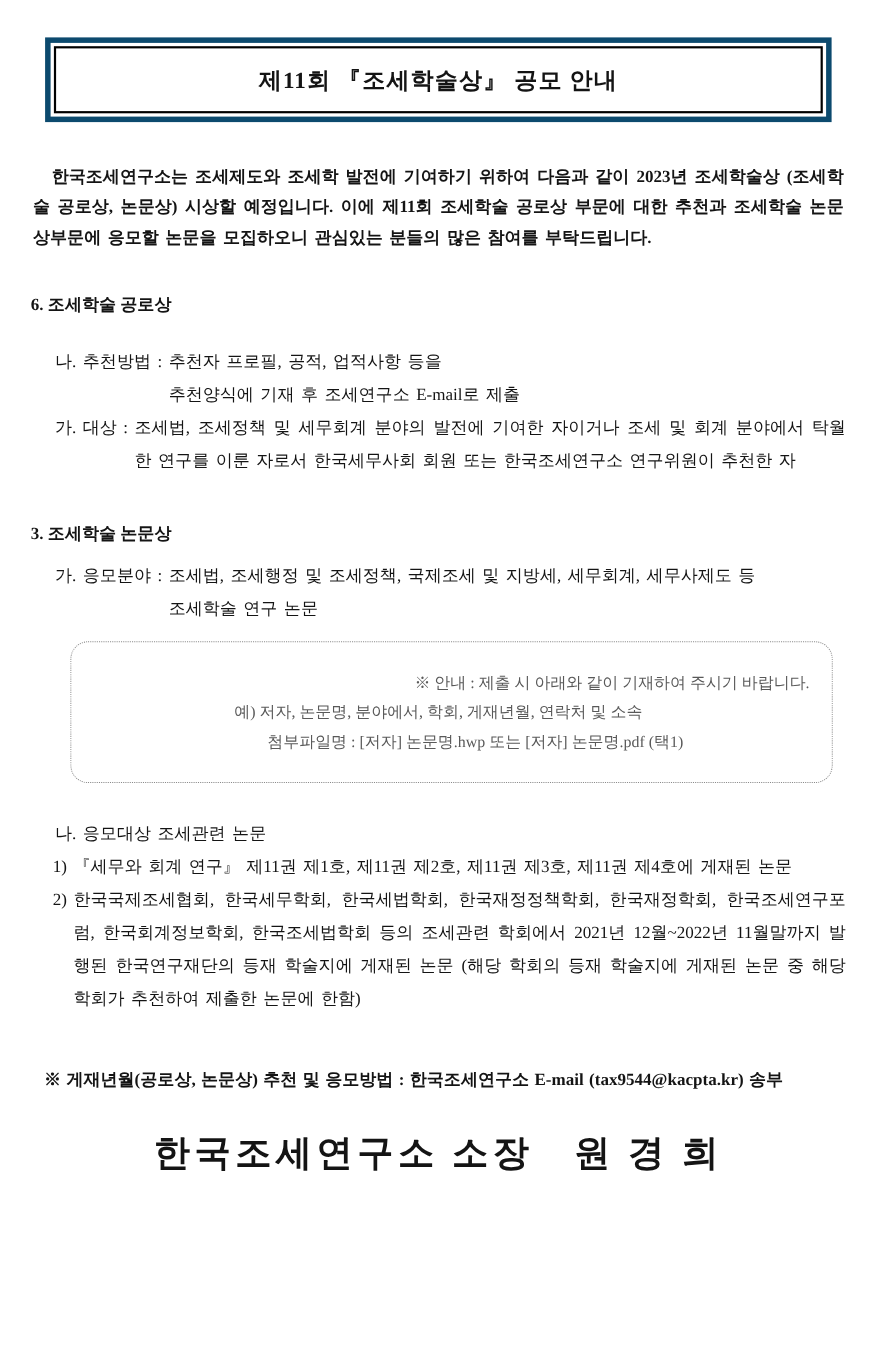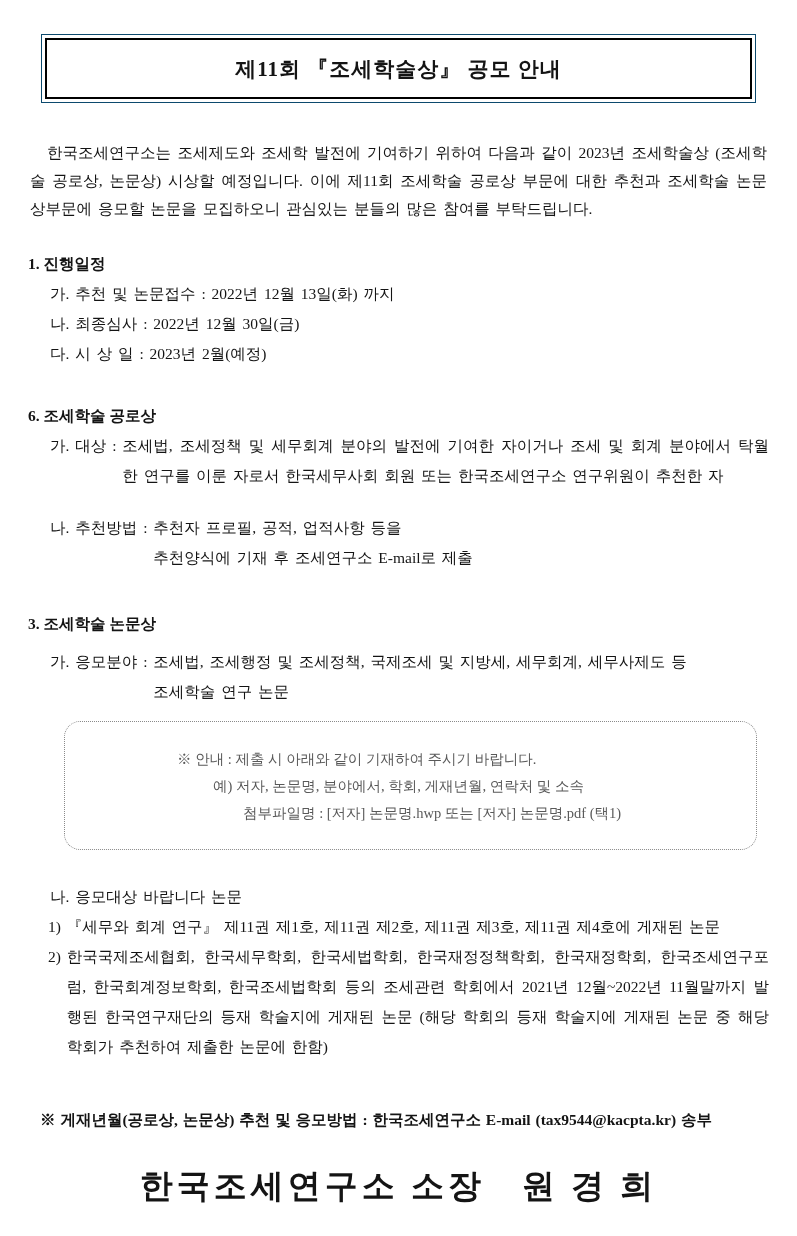--- a/index.html
+++ b/index.html
@@ -15,21 +15,21 @@
     position: relative;
     overflow: hidden;
   }
   .page {
     padding: 34px 28px 0 28px;
     box-sizing: border-box;
   }
 
   
   .title-box {
-    border: 1px solid #0c4a6e;
+    border: 5px solid #0c4a6e;
     padding: 3px;
     margin: 0 13px;
   }
   .title-inner {
     border: 2px solid #000;
     text-align: center;
     padding: 15px 0 14px 0;
   }
   .title-text {
     font-size: 21px;
@@ -39,20 +39,21 @@
   }
 
   
   .intro {
     margin: 36px 2px 0 2px;
     font-size: 15.5px;
     line-height: 28px;
     text-align: justify;
     text-indent: 17px;
     word-spacing: 2px;
+    font-weight: bold;
   }
 
   .section { margin-top: 26px; }
   .section-heading {
     font-size: 15.5px;
     font-weight: bold;
     line-height: 30px;
     margin: 0;
   }
   .item {
@@ -86,21 +87,21 @@
   
   .notice-box {
     margin: 14px 12px 0 36px;
     border: 1px dotted #8a8a8a;
     border-radius: 16px;
     padding: 24px 20px 22px 20px;
     color: #595959;
     font-size: 14.5px;
     line-height: 27px;
   }
-  .notice-l1 { padding-left: 92px; }
+  .notice-l1 { padding-left: 92px; text-align: right; }
   .notice-l2 { padding-left: 128px; }
   .notice-l3 { padding-left: 158px; }
 
   
   .footer-method {
     margin-top: 44px;
     padding-left: 12px;
     font-size: 15.5px;
     font-weight: bold;
     line-height: 28px;
@@ -127,53 +128,47 @@
 <div class="page">
 
   <div class="title-box">
     <div class="title-inner">
       <h1 class="title-text">제11회 『조세학술상』 공모 안내</h1>
     </div>
   </div>
 
   <p class="intro">한국조세연구소는 조세제도와 조세학 발전에 기여하기 위하여 다음과 같이 2023년 조세학술상 (조세학술 공로상, 논문상) 시상할 예정입니다. 이에 제11회 조세학술 공로상 부문에 대한 추천과 조세학술 논문상부문에 응모할 논문을 모집하오니 관심있는 분들의 많은 참여를 부탁드립니다.</p>
 
-  <div class="section">
-    <p class="section-heading">1. 진행일정</p>
-    <div class="item">가. 추천 및 논문접수 : 2022년 12월 13일(화) 까지</div>
-    <div class="item">나. 최종심사 : 2022년 12월 30일(금)</div>
-    <div class="item">다. 시 상 일 : 2023년 2월(예정)</div>
-  </div>
 
   <div class="section" style="margin-top:32px;">
     <p class="section-heading">6. 조세학술 공로상</p>
+    <div class="item hang gap-sm">
+      <span class="hang-label">나. 추천방법 : </span>
+      <span class="hang-body"><span>추천자 프로필, 공적, 업적사항 등을</span><br><span>추천양식에 기재 후 조세연구소 E-mail로 제출</span></span>
+    </div>
     <div class="item hang">
       <span class="hang-label">가. 대상 : </span>
       <span class="hang-body">조세법, 조세정책 및 세무회계 분야의 발전에 기여한 자이거나 조세 및 회계 분야에서 탁월한 연구를 이룬 자로서 한국세무사회 회원 또는 한국조세연구소 연구위원이 추천한 자</span>
-    </div>
-    <div class="item hang gap-sm">
-      <span class="hang-label">나. 추천방법 : </span>
-      <span class="hang-body"><span>추천자 프로필, 공적, 업적사항 등을</span><br><span>추천양식에 기재 후 조세연구소 E-mail로 제출</span></span>
     </div>
   </div>
 
   <div class="section" style="margin-top:36px;">
     <p class="section-heading">3. 조세학술 논문상</p>
     <div class="item hang" style="margin-top:8px;">
       <span class="hang-label">가. 응모분야 : </span>
       <span class="hang-body"><span>조세법, 조세행정 및 조세정책, 국제조세 및 지방세, 세무회계, 세무사제도 등</span><br><span>조세학술 연구 논문</span></span>
     </div>
 
     <div class="notice-box">
       <div class="notice-l1">※ 안내 : 제출 시 아래와 같이 기재하여 주시기 바랍니다.</div>
       <div class="notice-l2">예) 저자, 논문명, 분야에서, 학회, 게재년월, 연락처 및 소속</div>
       <div class="notice-l3">첨부파일명 : [저자] 논문명.hwp 또는 [저자] 논문명.pdf (택1)</div>
     </div>
 
-    <div class="item" style="margin-top:32px;">나. 응모대상 바랍니다 논문</div>
+    <div class="item" style="margin-top:32px;">나. 응모대상 조세관련 논문</div>
     <div class="list-item hang">
       <span class="hang-label">1) </span>
       <span class="hang-body">『세무와 회계 연구』 제11권 제1호, 제11권 제2호, 제11권 제3호, 제11권 제4호에 게재된 논문</span>
     </div>
     <div class="list-item hang">
       <span class="hang-label">2) </span>
       <span class="hang-body">한국국제조세협회, 한국세무학회, 한국세법학회, 한국재정정책학회, 한국재정학회, 한국조세연구포럼, 한국회계정보학회, 한국조세법학회 등의 조세관련 학회에서 2021년 12월~2022년 11월말까지 발행된 한국연구재단의 등재 학술지에 게재된 논문 (해당 학회의 등재 학술지에 게재된 논문 중 해당 학회가 추천하여 제출한 논문에 한함)</span>
     </div>
   </div>
 

